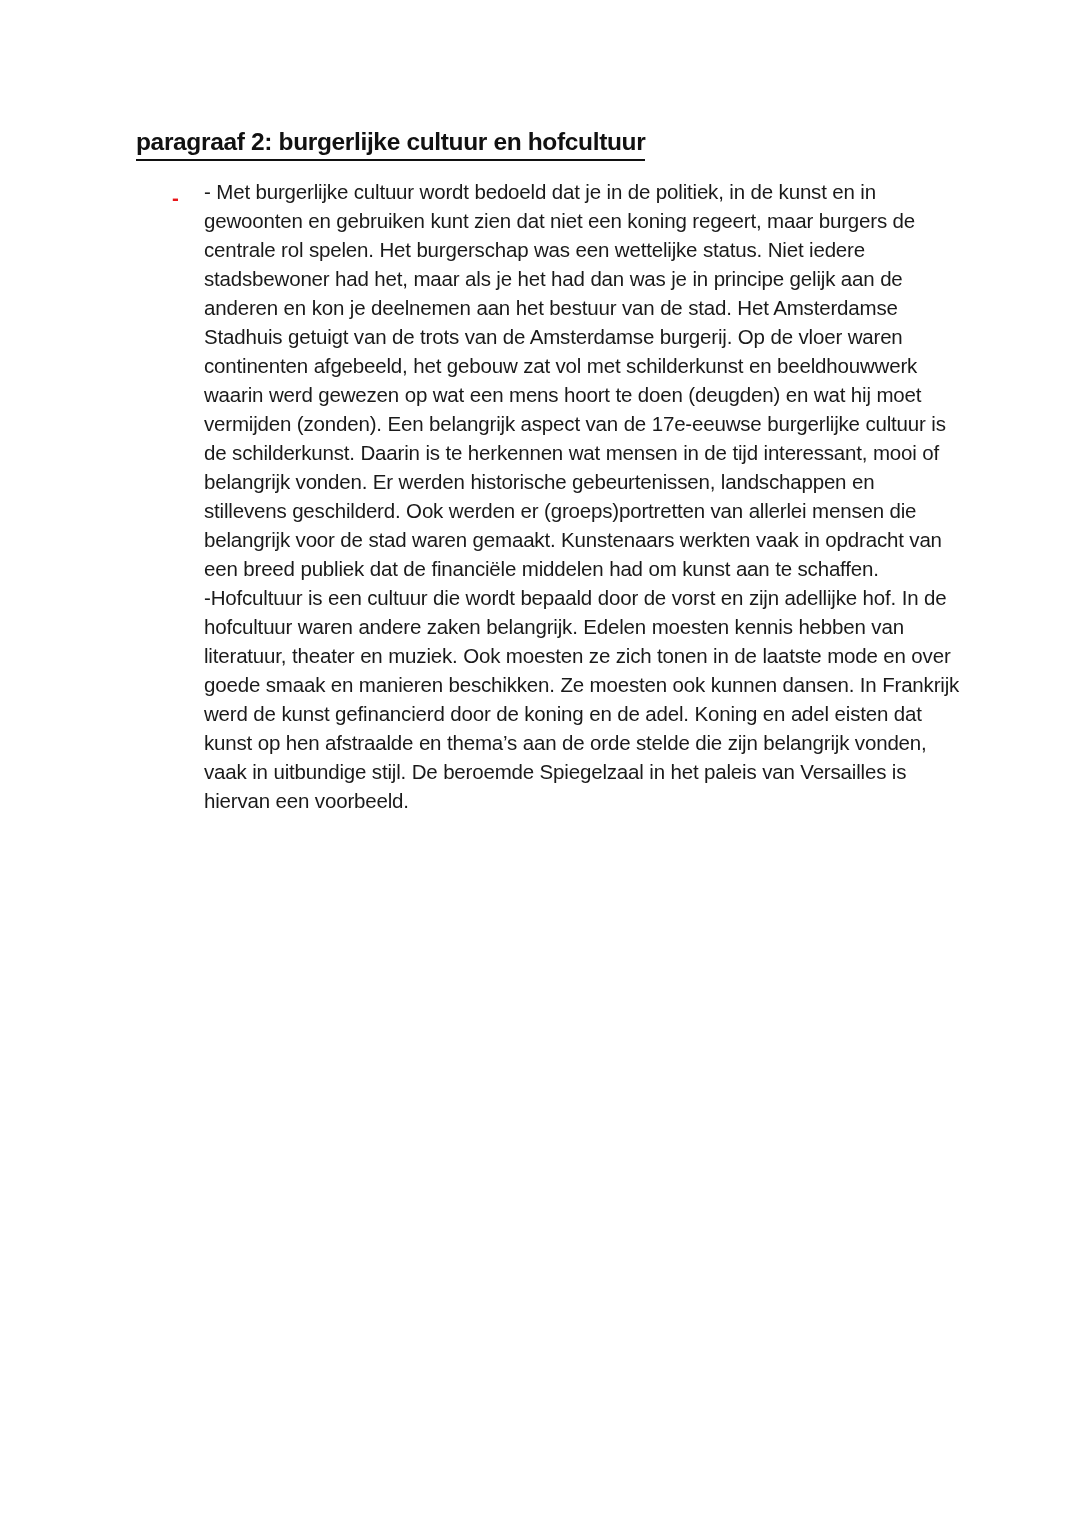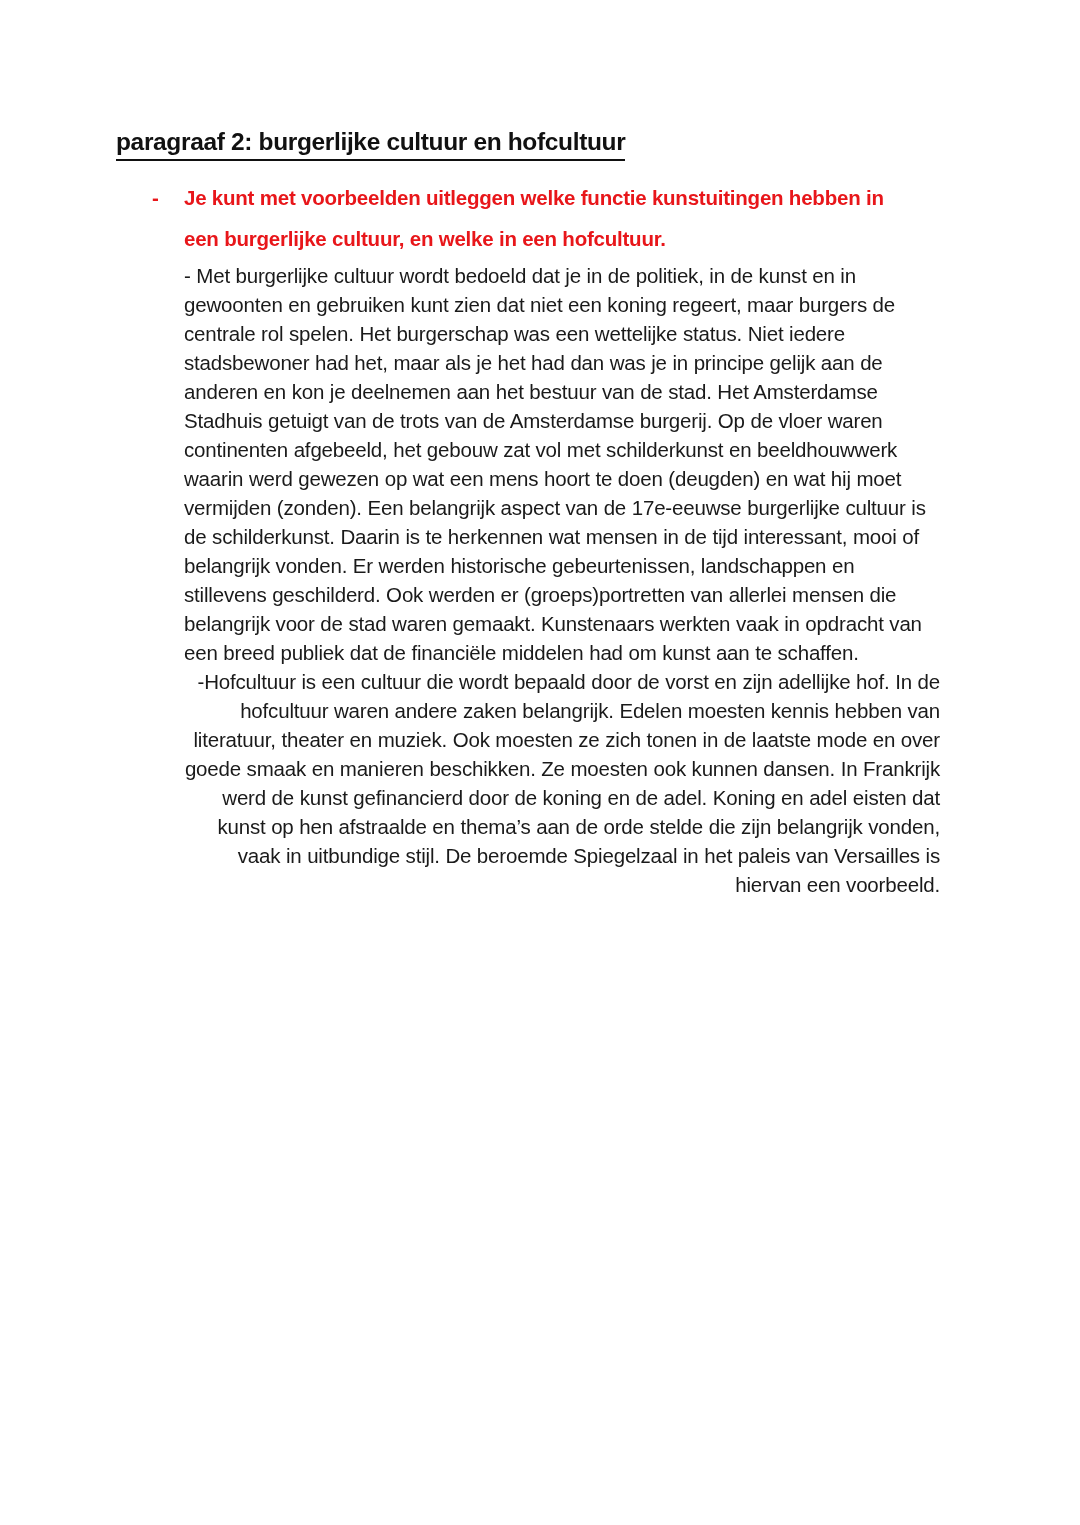--- a/index.html
+++ b/index.html
@@ -17,21 +17,21 @@
 
   .page {
     position: absolute;
     inset: 0;
     background: #ffffff;
     overflow: hidden;
   }
 
   .note-sheet {
     position: absolute;
-    left: 116px;
+    left: 136px;
     top: 128px;
     width: 824px;
   }
 
   
   .section-heading {
     font-size: 24.5px;
     font-weight: bold;
     color: #111111;
     letter-spacing: -0.35px;
@@ -80,35 +80,33 @@
     color: #1a1a1a;
     line-height: 29px;
     letter-spacing: -0.18px;
     margin: 0;
     max-width: 756px;
     text-align: left;
     word-spacing: 0.1px;
   }
   .body-par + .body-par {
     margin-top: 0;
-    text-align: right;
   }
 </style>
 </head>
 <body>
 
 <div class="page">
 
   <div class="note-sheet">
 
     <h1 class="section-heading">paragraaf 2: burgerlijke cultuur en hofcultuur</h1>
 
     <div class="objective-block">
       <span class="objective-dash">-</span>
-      <p class="objective-text">Je kunt met voorbeelden uitleggen welke functie kunstuitingen hebben in een burgerlijke cultuur, en welke in een hofcultuur.</p>
     </div>
 
     <div class="body-block">
       <p class="body-par">- Met burgerlijke cultuur wordt bedoeld dat je in de politiek, in de kunst en in gewoonten en gebruiken kunt zien dat niet een koning regeert, maar burgers de centrale rol spelen. Het burgerschap was een wettelijke status. Niet iedere stadsbewoner had het, maar als je het had dan was je in principe gelijk aan de anderen en kon je deelnemen aan het bestuur van de stad. Het Amsterdamse Stadhuis getuigt van de trots van de Amsterdamse burgerij. Op de vloer waren continenten afgebeeld, het gebouw zat vol met schilderkunst en beeldhouwwerk waarin werd gewezen op wat een mens hoort te doen (deugden) en wat hij moet vermijden (zonden). Een belangrijk aspect van de 17e-eeuwse burgerlijke cultuur is de schilderkunst. Daarin is te herkennen wat mensen in de tijd interessant, mooi of belangrijk vonden. Er werden historische gebeurtenissen, landschappen en stillevens geschilderd. Ook werden er (groeps)portretten van allerlei mensen die belangrijk voor de stad waren gemaakt. Kunstenaars werkten vaak in opdracht van een breed publiek dat de financiële middelen had om kunst aan te schaffen.</p>
       <p class="body-par">-Hofcultuur is een cultuur die wordt bepaald door de vorst en zijn adellijke hof. In de hofcultuur waren andere zaken belangrijk. Edelen moesten kennis hebben van literatuur, theater en muziek. Ook moesten ze zich tonen in de laatste mode en over goede smaak en manieren beschikken. Ze moesten ook kunnen dansen. In Frankrijk werd de kunst gefinancierd door de koning en de adel. Koning en adel eisten dat kunst op hen afstraalde en thema’s aan de orde stelde die zijn belangrijk vonden, vaak in uitbundige stijl. De beroemde Spiegelzaal in het paleis van Versailles is hiervan een voorbeeld.</p>
     </div>
 
   </div>
 
 </div>

